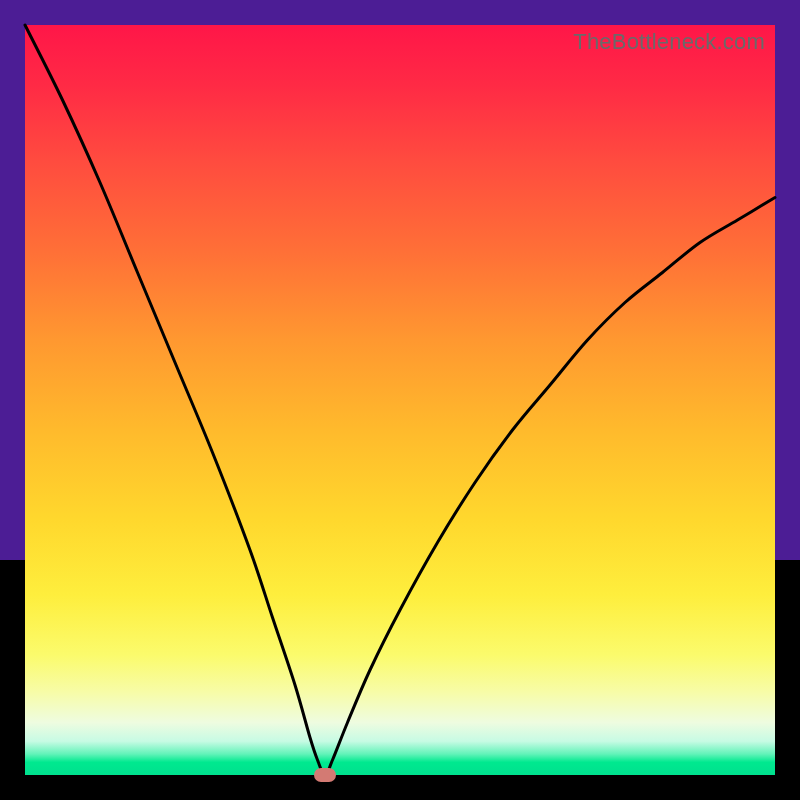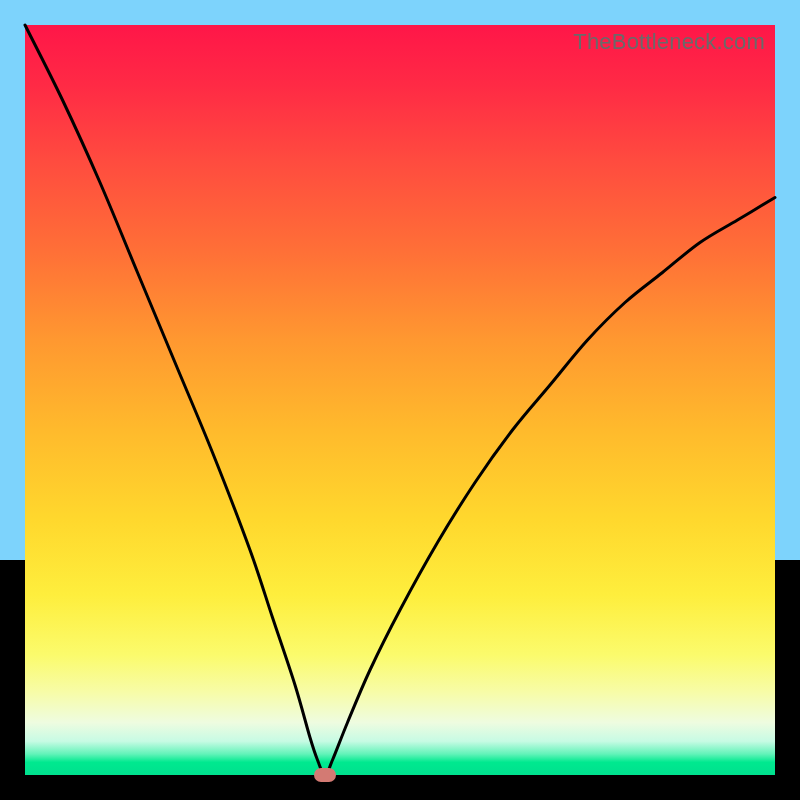--- a/index.html
+++ b/index.html
@@ -10,21 +10,21 @@
     background: #000;
     overflow: hidden;
     font-family: Arial, Helvetica, sans-serif;
   }
   .frame {
     position: absolute;
     left: 0;
     top: 0;
     width: 800px;
     height: 560px;
-    background: #7dd3fc;
+    background: #4c1d95;
   }
   .plot {
     position: absolute;
     left: 25px;
     top: 25px;
     width: 750px;
     height: 750px;
     background: linear-gradient(to bottom,
       #ff1648 0%,
       #ff2a45 8%,

